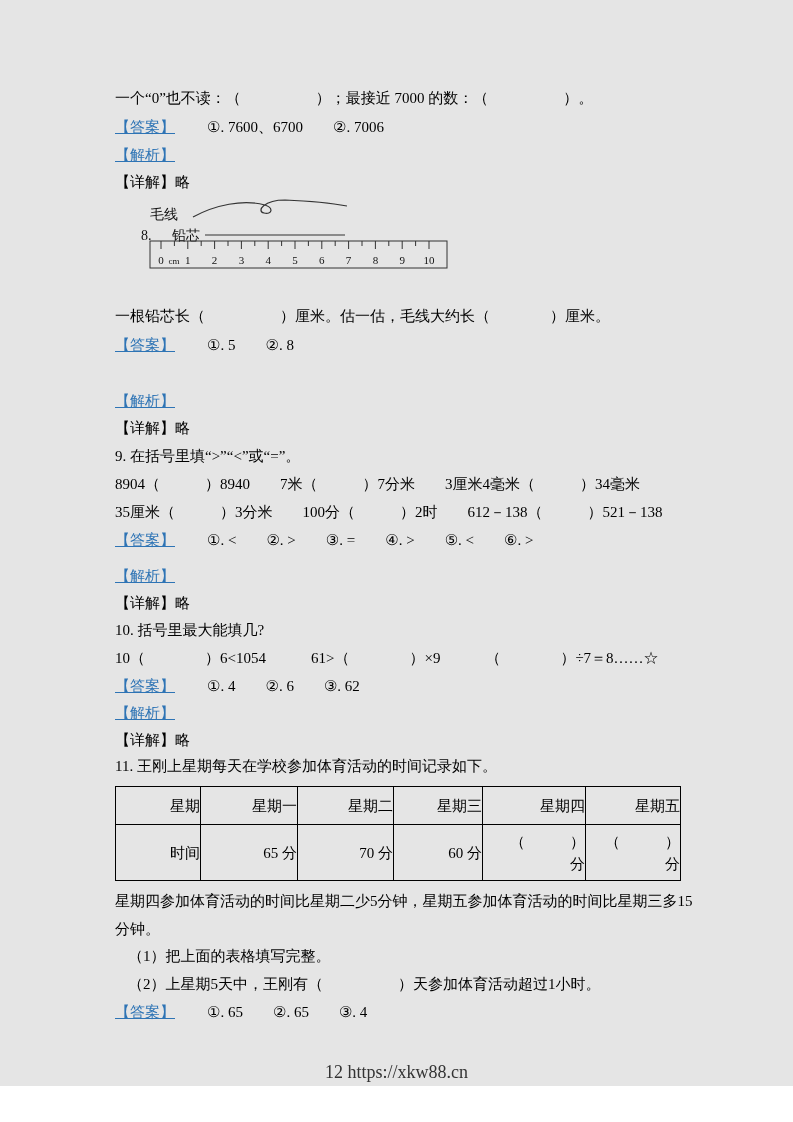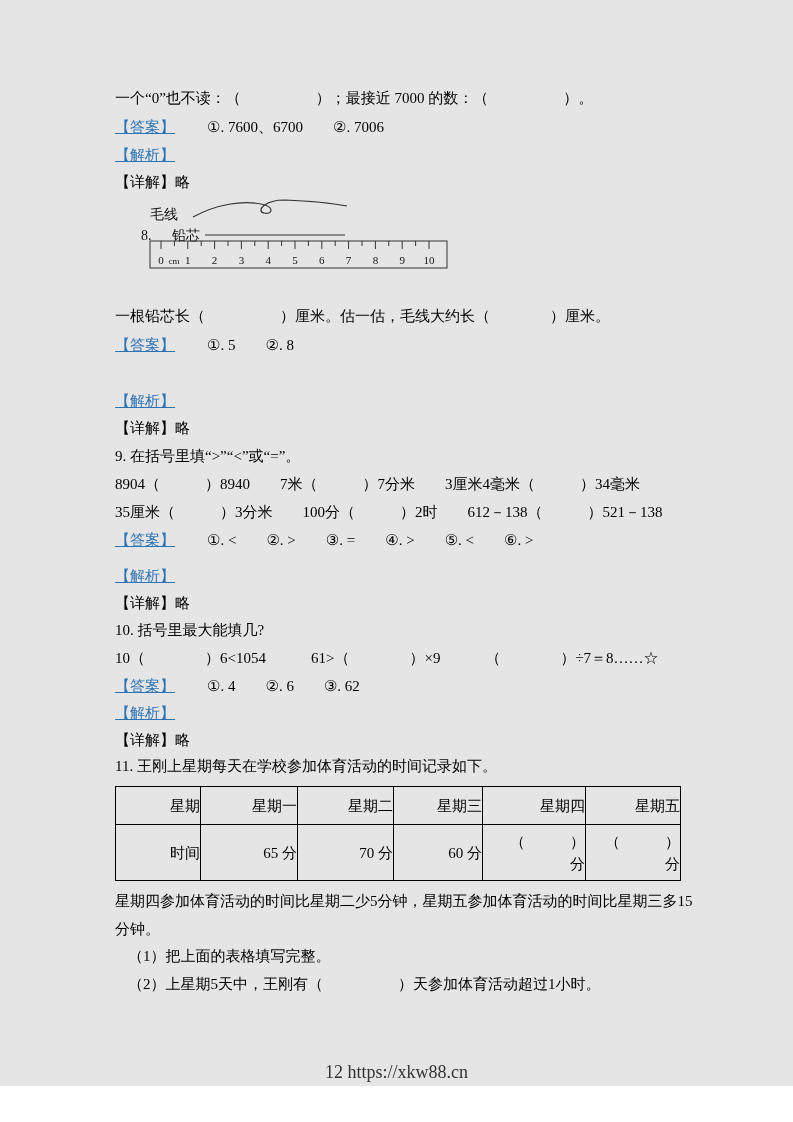--- a/index.html
+++ b/index.html
@@ -116,16 +116,17 @@
         <div>分</div>
       </td>
     </tr>
   </tbody>
     </table>
 
   <p class="abs" style="top:891px">星期四参加体育活动的时间比星期二少5分钟，星期五参加体育活动的时间比星期三多15</p>
   <p class="abs" style="top:919px">分钟。</p>
   <p class="abs indent" style="top:946px">（1）把上面的表格填写完整。</p>
   <p class="abs indent" style="top:974px">（2）上星期5天中，王刚有（　　　　　）天参加体育活动超过1小时。</p>
+  <p class="abs" style="top:1002px"><span class="blue">【答案】</span><span class="ans-content">①. 65　　②. 65　　③. 4</span></p>
 
   <div class="footer">12 https://xkw88.cn</div>
 
 </div>
 
 </body></html>

